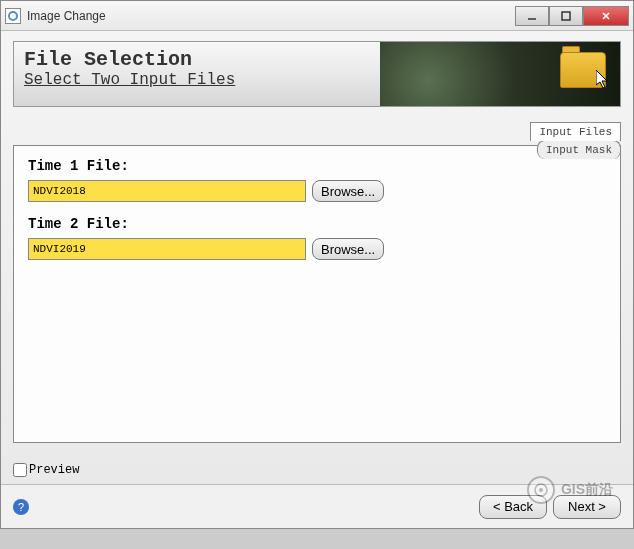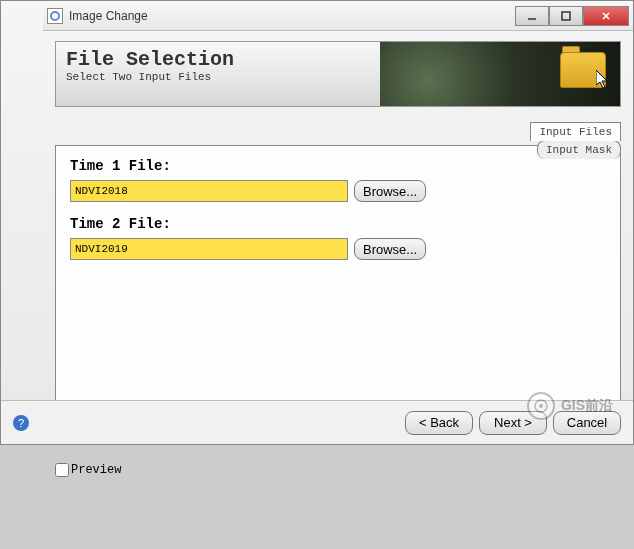--- a/index.html
+++ b/index.html
@@ -1,34 +1,34 @@
 <!DOCTYPE html>
 <html><head>
 <meta charset="utf-8">
 <style>
 * { box-sizing: border-box; margin: 0; padding: 0; }
 body { width: 634px; height: 549px; background: #ccc; font-family: "Courier New", monospace; overflow: hidden; }
 
-.window { width: 634px; height: 445px; background: linear-gradient(#f5f5f5,#e8e8e8); border: 1px solid #888; position: relative; padding-left: 42px; }
+.window { width: 634px; height: 529px; background: linear-gradient(#f5f5f5,#e8e8e8); border: 1px solid #888; position: relative; }
 
 .titlebar { height: 30px; background: linear-gradient(#f7f7f7,#e8e8e8); border-bottom: 1px solid #bbb; display: flex; align-items: center; padding: 0 4px; }
 .title-icon { width: 16px; height: 16px; margin-right: 6px; display: inline-block; border: 1px solid #888; background: #fff; position: relative; }
 .title-icon::after { content:""; position:absolute; inset:2px; border:2px solid #5b8fc7; border-radius:50%; }
 .title { font-family: "Segoe UI", Tahoma, sans-serif; font-size: 12px; color: #333; flex: 1; }
 .winbtns { display: flex; gap: 0; }
 .winbtn { width: 34px; height: 20px; border: 1px solid #888; background: linear-gradient(#f0f0f0,#d0d0d0); display: flex; align-items: center; justify-content: center; font-size: 10px; cursor: pointer; }
 .winbtn.close { width: 46px; background: linear-gradient(#e87070,#c83030); color:#fff; }
 .winbtn svg { width:10px; height:10px; }
 
 .inner { padding: 10px 12px 6px 12px; }
 
 .header { height: 66px; border: 1px solid #999; background: linear-gradient(#f7f7f7 0%, #e9e9e9 50%, #d6d6d6 100%); position: relative; display: flex; align-items: flex-start; }
 .header-text { padding: 6px 10px; font-family: "Courier New", monospace; }
 .header-title { font-size: 20px; font-weight: bold; color: #333; margin-bottom: 0; }
-.header-sub { font-size: 11px; color: #333; }
+.header-sub { font-size: 16px; color: #333; text-decoration: underline; }
 .header-img { width: 240px; height: 64px; margin-left:auto; background: #2a3a2a; position: relative; overflow:hidden; }
 .header-img::before { content:""; position:absolute; inset:0; background: radial-gradient(circle at 20% 60%, #5a7050 0%, #2a3324 45%, #141a10 100%); }
 .folder-icon { position:absolute; right:14px; top:10px; width:46px; height:36px; }
 .folder-icon .back { position:absolute; inset:0; background:linear-gradient(#f3c848,#d9a520); border-radius:4px 4px 2px 2px; border:1px solid #b08010; }
 .folder-icon .tab { position:absolute; top:-6px; left:2px; width:18px; height:8px; background:#e8b840; border-radius:2px 2px 0 0; border:1px solid #b08010; border-bottom:none; }
 .cursor { position:absolute; right:8px; top:28px; }
 
 .tabrow { margin-top: 14px; display: flex; align-items: flex-end; height: 24px; flex-direction: column; }
 .tab-btn { font-family: "Courier New", monospace; font-size: 11px; padding: 3px 8px; border: 1px solid #888; border-bottom: none; background: #eee; color: #444; cursor:pointer; }
 .tab-btn.active { background: #fdfdfd; position: relative; top: 1px; }
@@ -121,21 +121,20 @@
       <label for="pv">Preview</label>
     </div>
 
   </div>
 
   <div class="footer">
     <div class="help">?</div>
     <div class="nav-btns">
       <button class="btn nav-btn">&lt; Back</button>
       <button class="btn nav-btn">Next &gt;</button>
-      <button class="btn nav-btn">Cancel</button>
     </div>
   </div>
 
   <div class="watermark">
     <div class="circ">
         <svg width="16" height="16" viewBox="0 0 16 16">
           <circle cx="8" cy="8" r="6" fill="none" stroke="#333" stroke-width="1.5"></circle>
           <circle cx="8" cy="8" r="2" fill="#333"></circle>
         </svg>
       </div>

